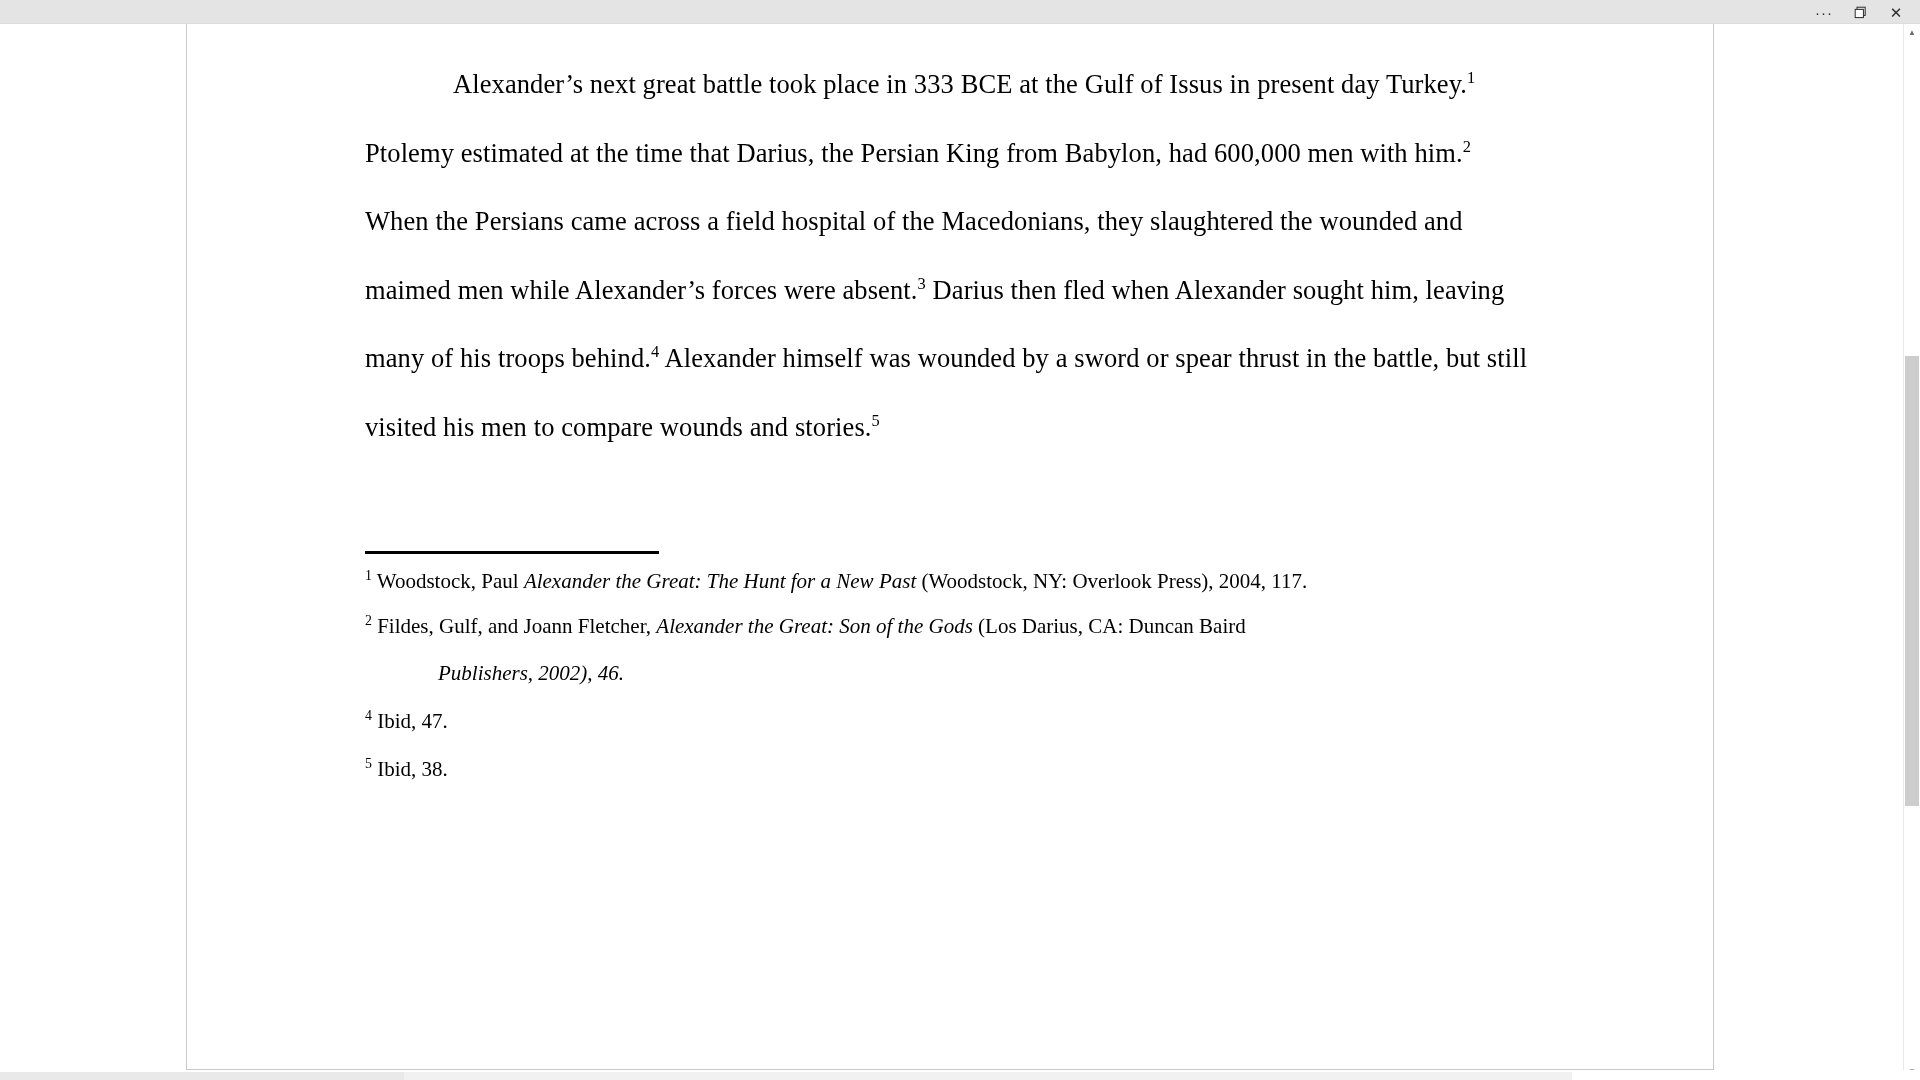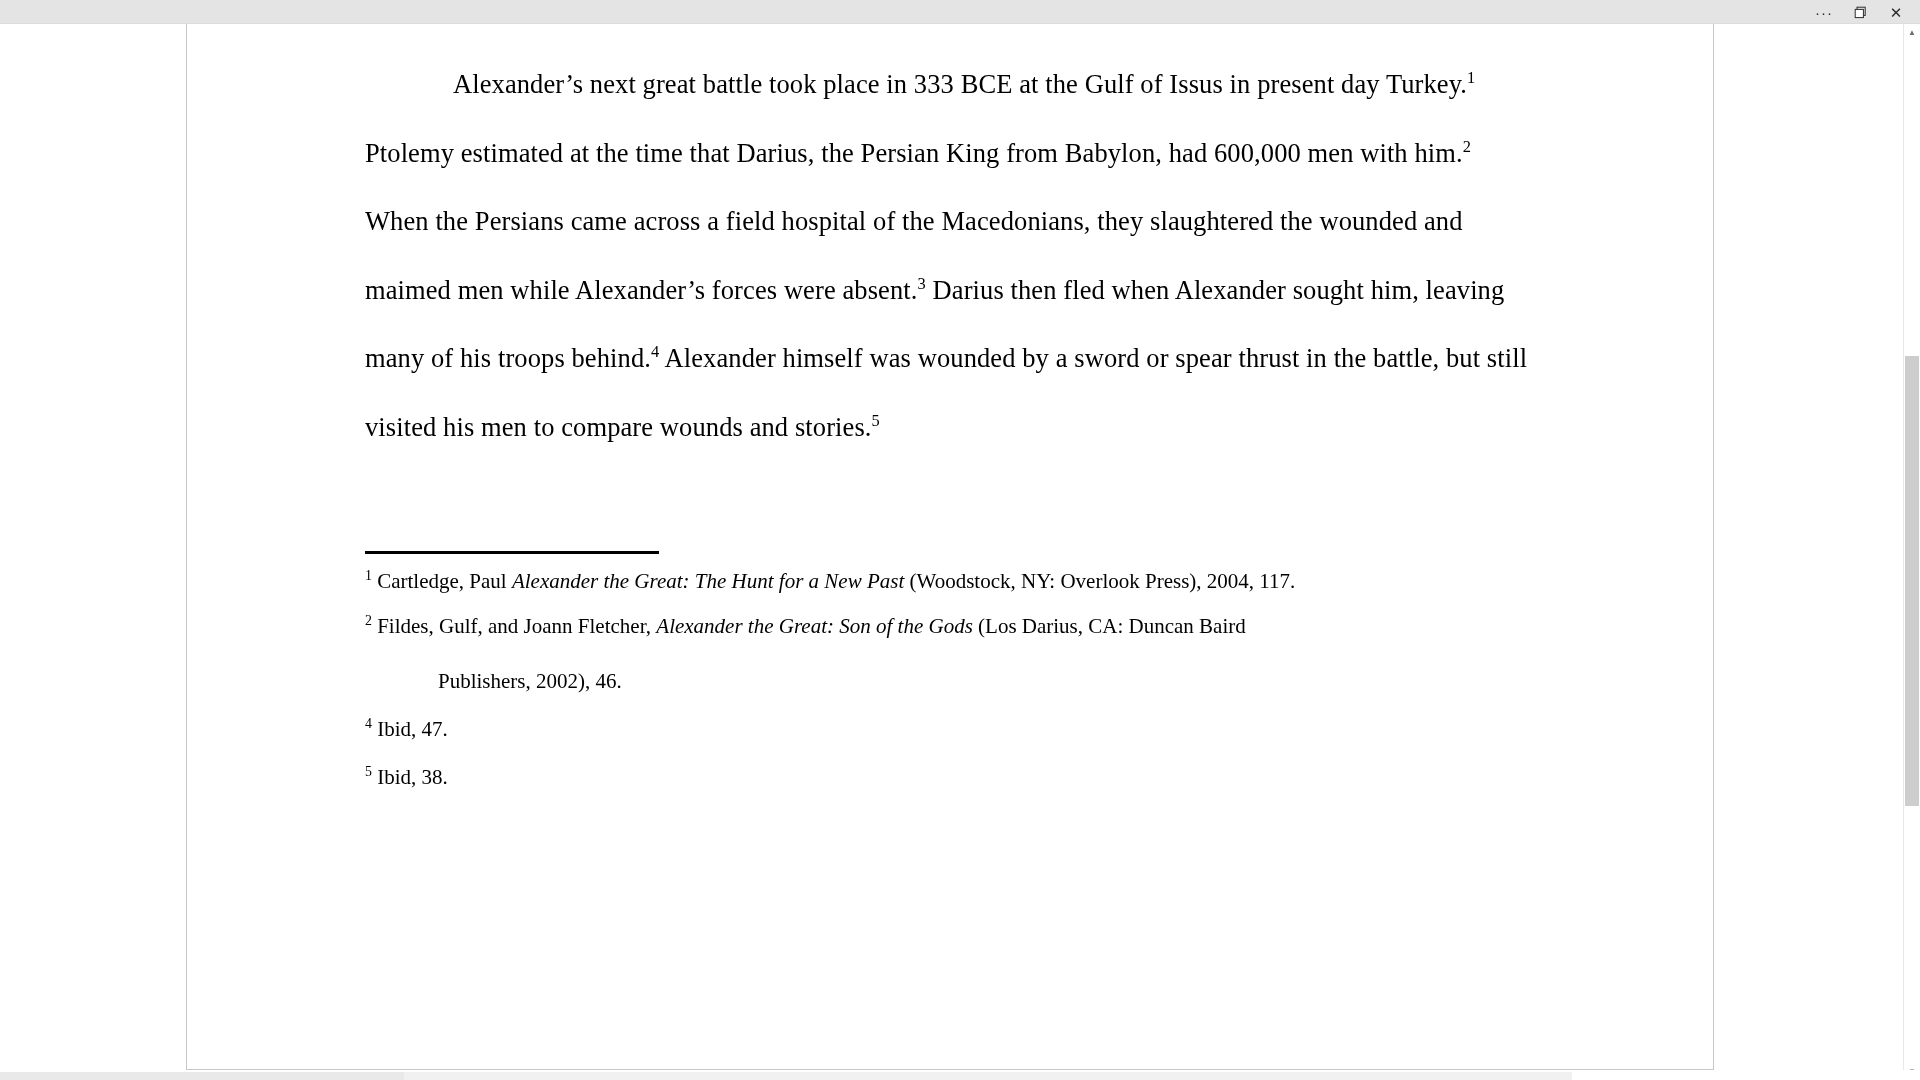--- a/index.html
+++ b/index.html
@@ -127,21 +127,22 @@
   .fn {
     font-size: 21px;
     line-height: 28px;
     margin: 0;
   }
   .fn-long { margin-bottom: 17px; }
   .fn-spaced { margin-bottom: 20px; }
   .fn-cont {
     display: block;
     padding-left: 73px;
-    margin-top: 27px;
+    margin-top: 19px;
+    font-style: italic;
   }
   .fn sup { font-size: 0.66em; }
   .it { font-style: italic; text-align: right; }
 
   
   #vscroll {
     position: absolute;
     right: 0; top: 24px;
     width: 17px;
     height: 1056px;
@@ -229,21 +230,21 @@
       <div id="body-text">
         <span class="indent"></span><span>Alexander’s next great battle took place in 333 BCE at the Gulf of Issus in present day Turkey.</span><sup>1</sup><span> Ptolemy estimated at the time that Darius, the Persian King from Babylon, had 600,000 men with him.</span><sup>2</sup><span> When the Persians came across a field hospital of the Macedonians, they slaughtered the wounded and maimed men while Alexander’s forces were absent.</span><sup>3</sup><span> Darius then fled when Alexander sought him, leaving many of his troops behind.</span><sup>4</sup><span> Alexander himself was wounded by a sword or spear thrust in the battle, but still visited his men to compare wounds and stories.</span><sup>5</sup>
       </div>
 
       <div id="fn-rule"></div>
 
       <div id="footnotes">
 
         <p class="fn fn-long">
           <sup>1</sup>
-          <span>Cartledge, Paul </span><span class="it">Alexander the Great: The Hunt for a New Past</span><span> (Woodstock, NY: Overlook Press), 2004, 117.</span>
+          <span>Woodstock, Paul </span><span class="it">Alexander the Great: The Hunt for a New Past</span><span> (Woodstock, NY: Overlook Press), 2004, 117.</span>
         </p>
 
         <p class="fn fn-spaced">
           <sup>2</sup>
           <span>Fildes, Gulf, and Joann Fletcher, </span><span class="it">Alexander the Great: Son of the Gods</span><span> (Los Darius, CA: Duncan Baird</span>
           <span class="fn-cont">Publishers, 2002), 46.</span>
         </p>
 
 
         <p class="fn fn-spaced">

